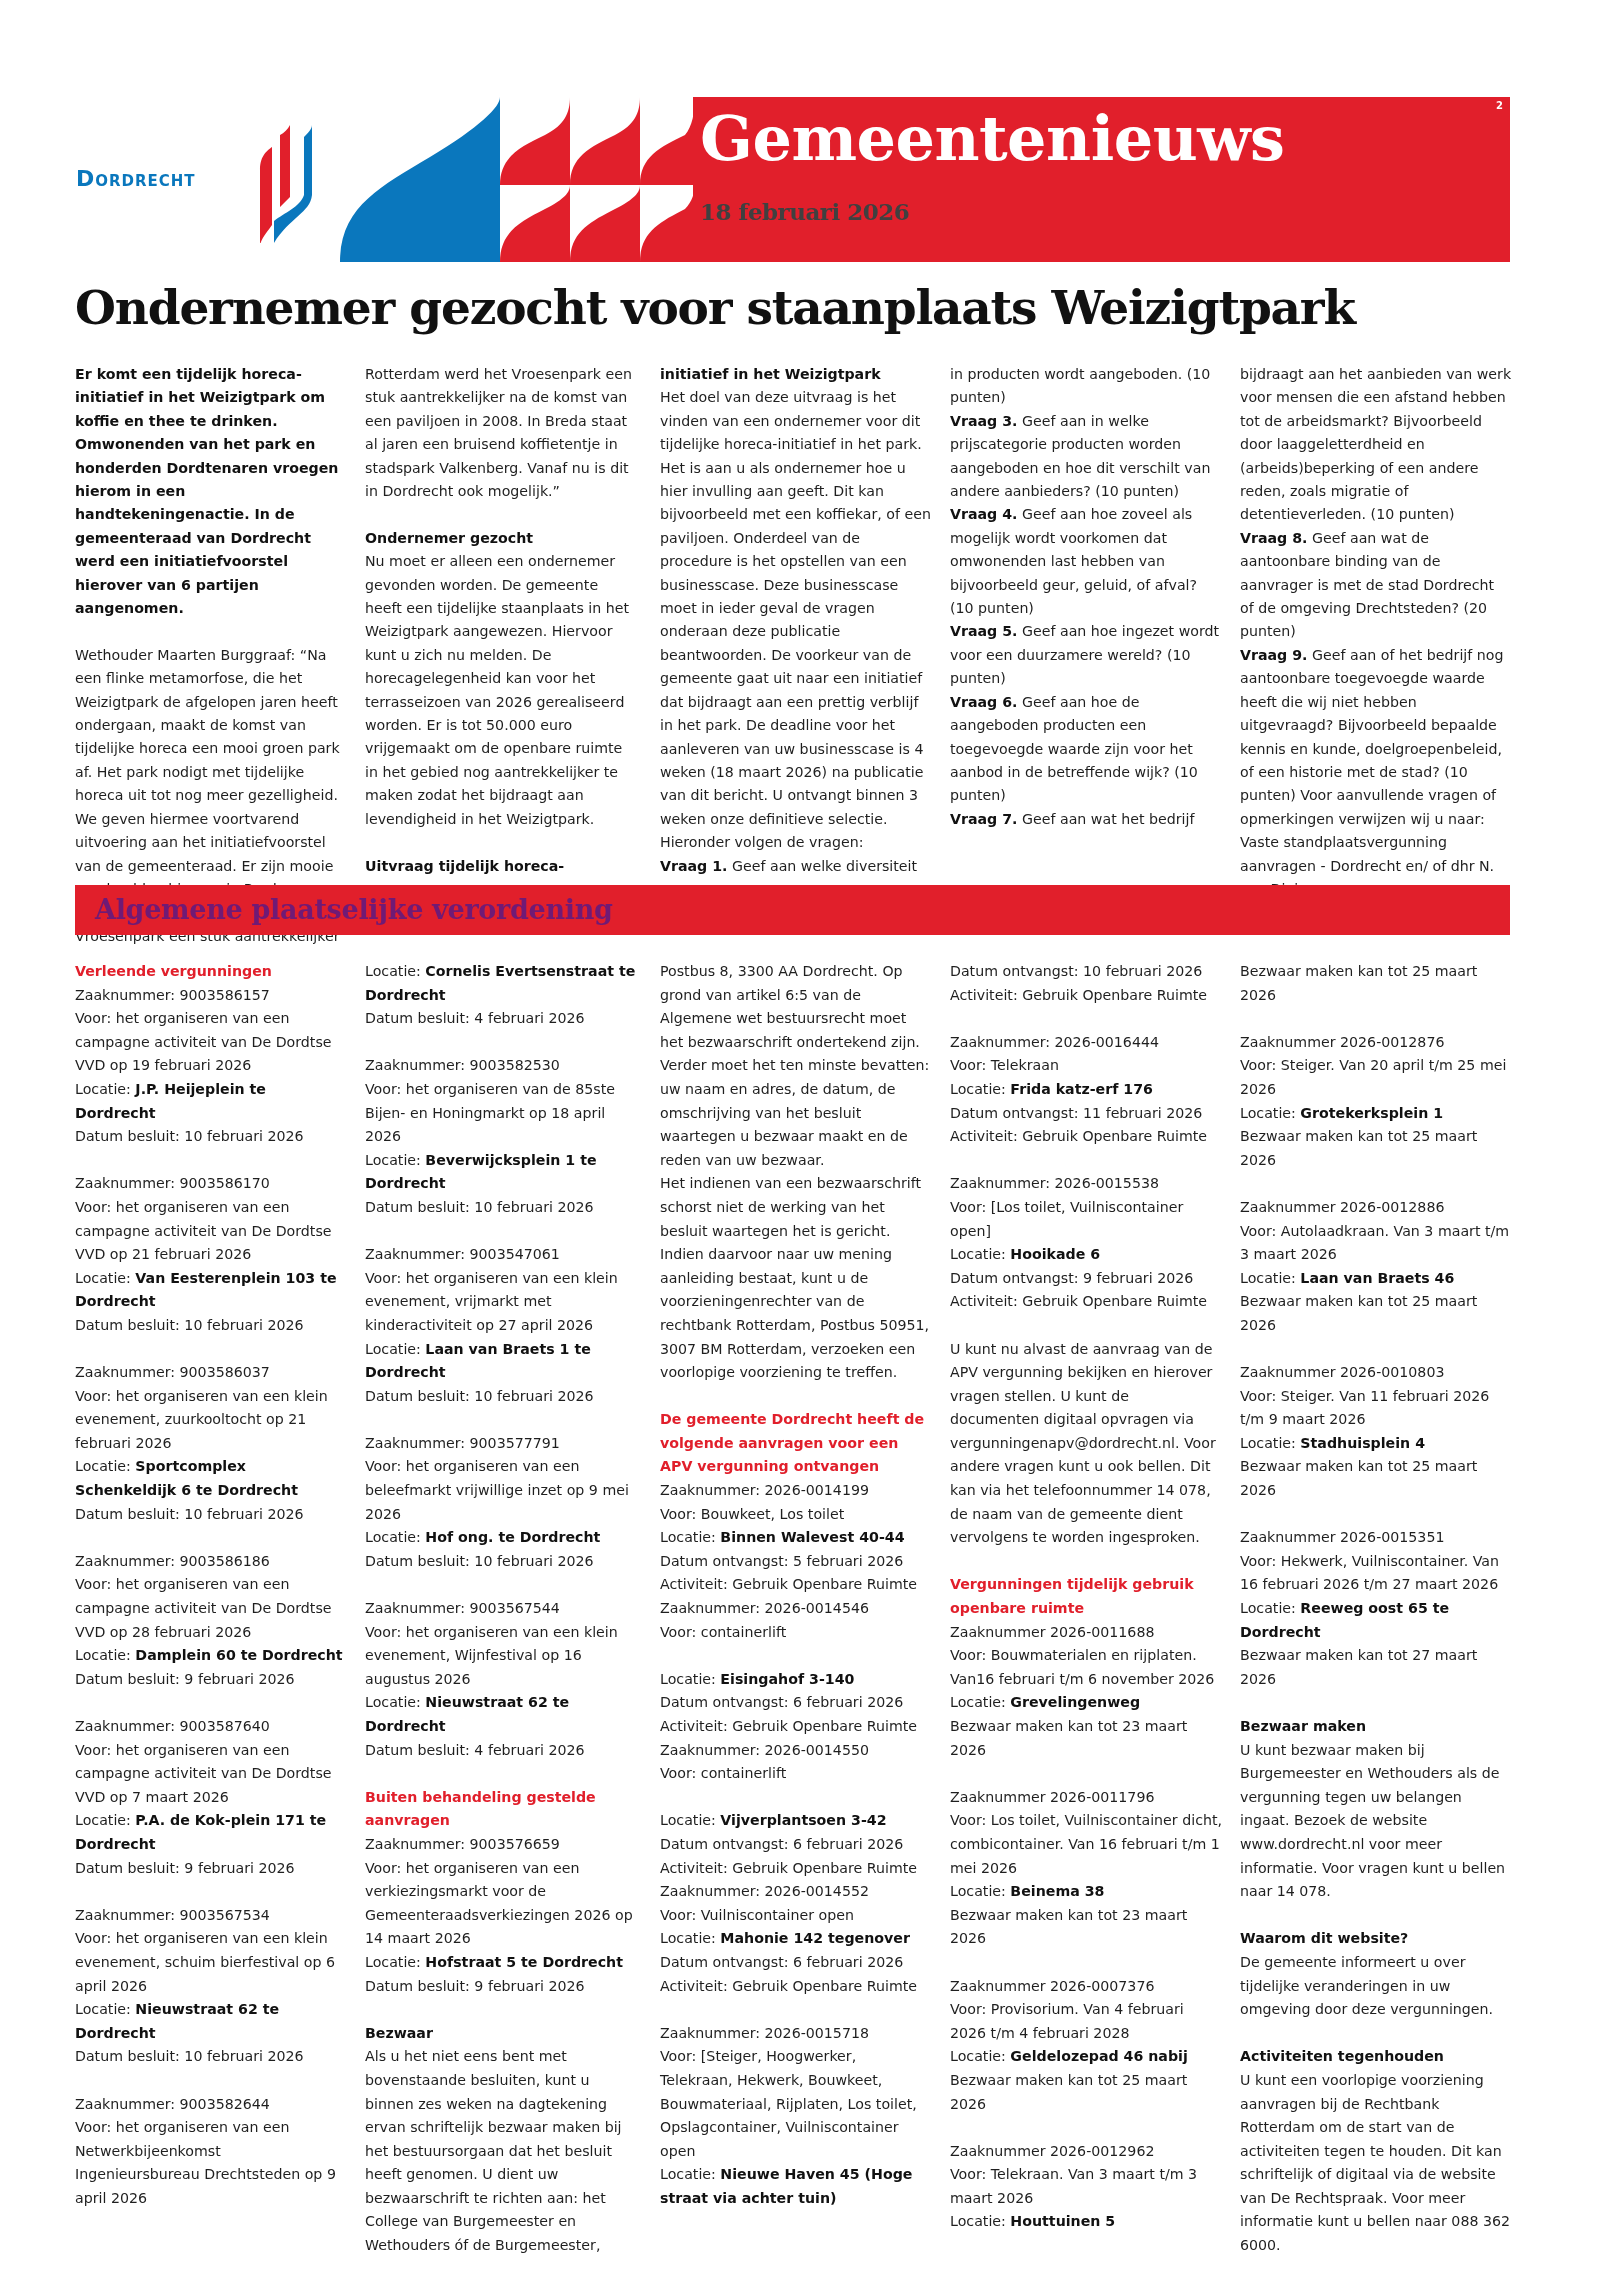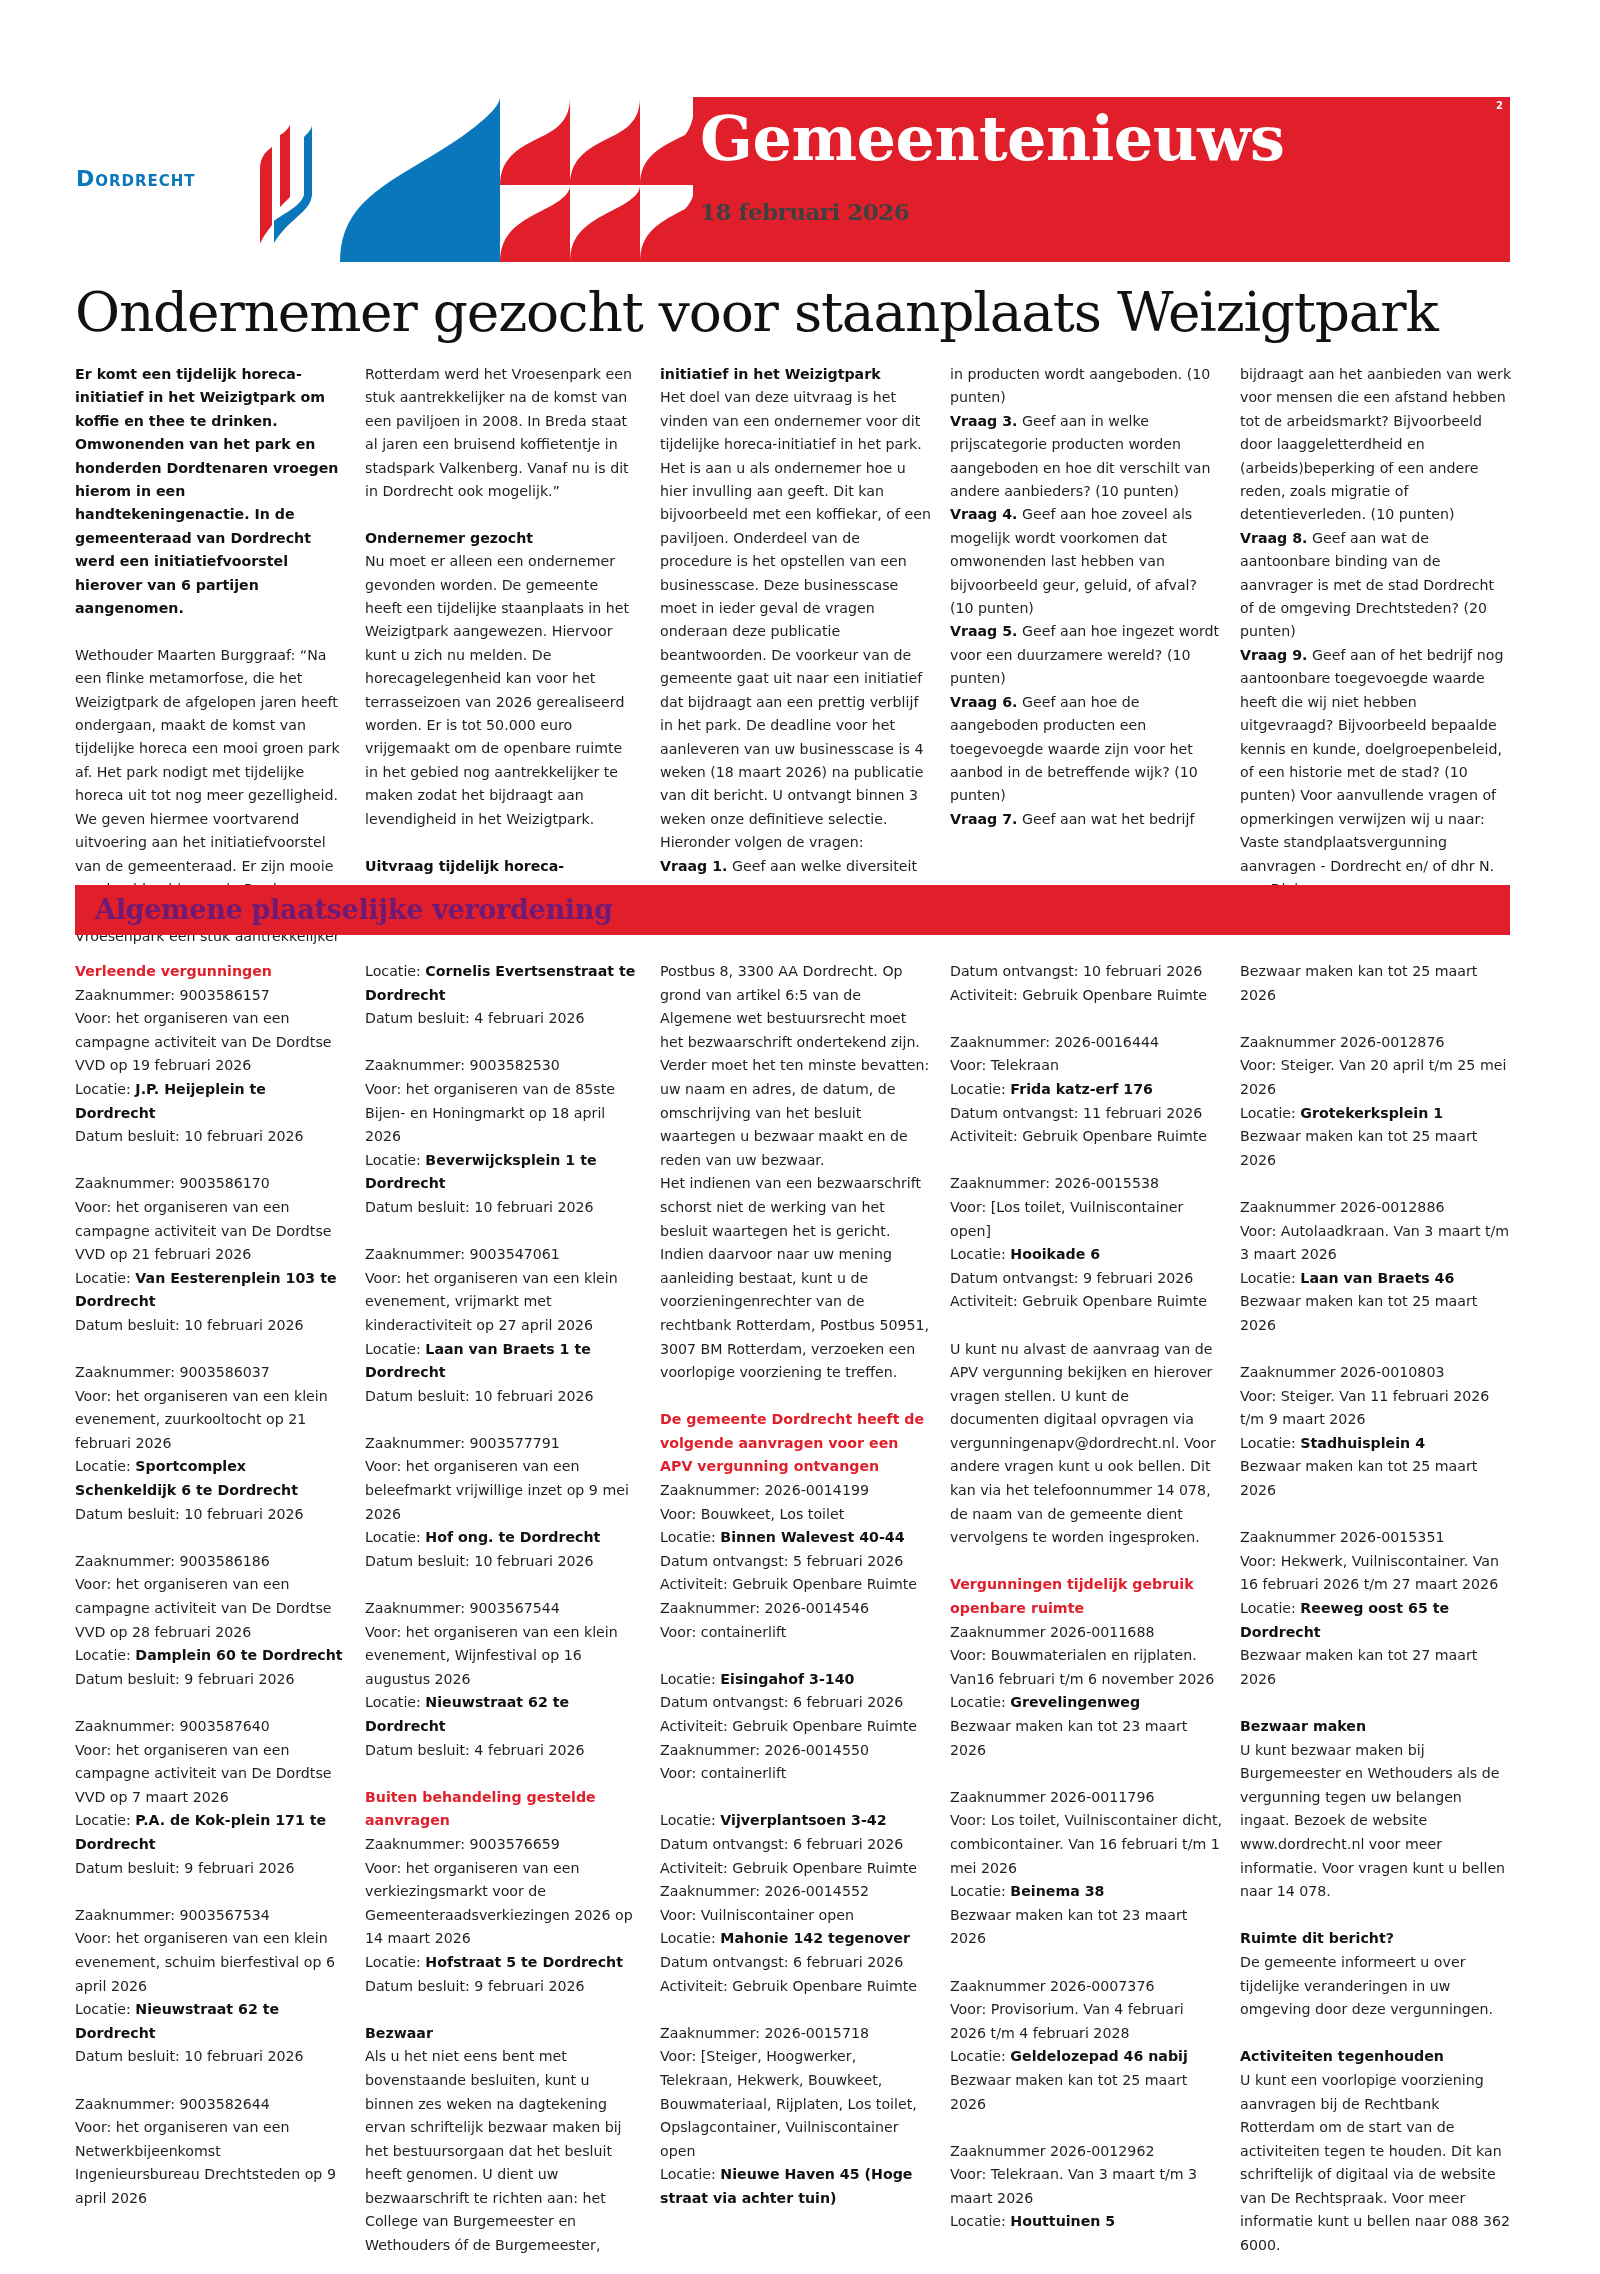--- a/index.html
+++ b/index.html
@@ -11,22 +11,22 @@
                color:#0a77bd; font-size:22px; letter-spacing:1px; }
   .logo-mark { left:250px; top:125px; width:80px; height:118px; }
   .wave-block { left:340px; top:97px; width:355px; height:165px; }
   .red-box { left:693px; top:97px; width:817px; height:165px; background:#e11f2b; }
   .mast-title { left:700px; top:108px; font-family:"DejaVu Serif", serif; font-weight:bold;
                 color:#ffffff; font-size:62px; letter-spacing:-0.5px; line-height:1; }
   .mast-date { left:700px; top:200px; font-family:"DejaVu Serif", serif; font-weight:bold;
                color:#404040; font-size:23px; line-height:1; letter-spacing:-0.5px;}
   .page-num { left:1496px; top:100px; font-size:10px; font-weight:bold; color:#ffffff; }
   
-  .headline { left:75px; top:282px; width:1440px; font-family:"DejaVu Serif", serif; font-weight:normal;
-              font-size:55px; color:#111; letter-spacing:-1.2px; line-height:1.1; white-space:nowrap; }
+  .headline { left:75px; top:282px; width:1440px; font-family:"DejaVu Serif", serif; font-weight:bold;
+              font-size:47px; color:#111; letter-spacing:-1.2px; line-height:1.1; white-space:nowrap; }
   
   .col { position:absolute; width:272px; font-size:14.2px; line-height:23.4px; color:#1f1f1f; }
   .col p { margin:0; }
   .col .gap { height:23.4px; }
   .lead { font-weight:bold; color:#111; }
   .sub { font-weight:bold; color:#111; }
   .red-h { font-weight:bold; color:#e11f2b; }
   b { font-weight:bold; color:#111; }
   
   .apv-bar { left:75px; top:885px; width:1435px; height:50px; background:#e11f2b; }
@@ -324,18 +324,18 @@
   <div>
     <p>Zaaknummer 2026-0015351</p>
       <p>Voor: Hekwerk, Vuilniscontainer. Van 16 februari 2026 t/m 27 maart 2026</p>
     <p><span>Locatie: </span><b>Reeweg oost 65 te Dordrecht</b></p>
     <p>Bezwaar maken kan tot 27 maart 2026</p>
   </div>
   <div class="gap"></div>
   <p class="sub">Bezwaar maken</p>
   <p> U kunt bezwaar maken bij Burgemeester en Wethouders als de vergunning tegen uw belangen ingaat. Bezoek de website www.dordrecht.nl voor meer informatie. Voor vragen kunt u bellen naar 14 078.</p>
   <div class="gap"></div>
-  <p class="sub">Ruimte dit bericht?</p>
+  <p class="sub">Waarom dit website?</p>
   <p>De gemeente informeert u over tijdelijke veranderingen in uw omgeving door deze vergunningen.</p>
   <div class="gap"></div>
   <p class="sub">Activiteiten tegenhouden</p>
   <p>U kunt een voorlopige voorziening aanvragen bij de Rechtbank Rotterdam om de start van de activiteiten tegen te houden. Dit kan schriftelijk of digitaal via de website van De Rechtspraak. Voor meer informatie kunt u bellen naar 088 362 6000.</p>
 </div>
 
 </body></html>

